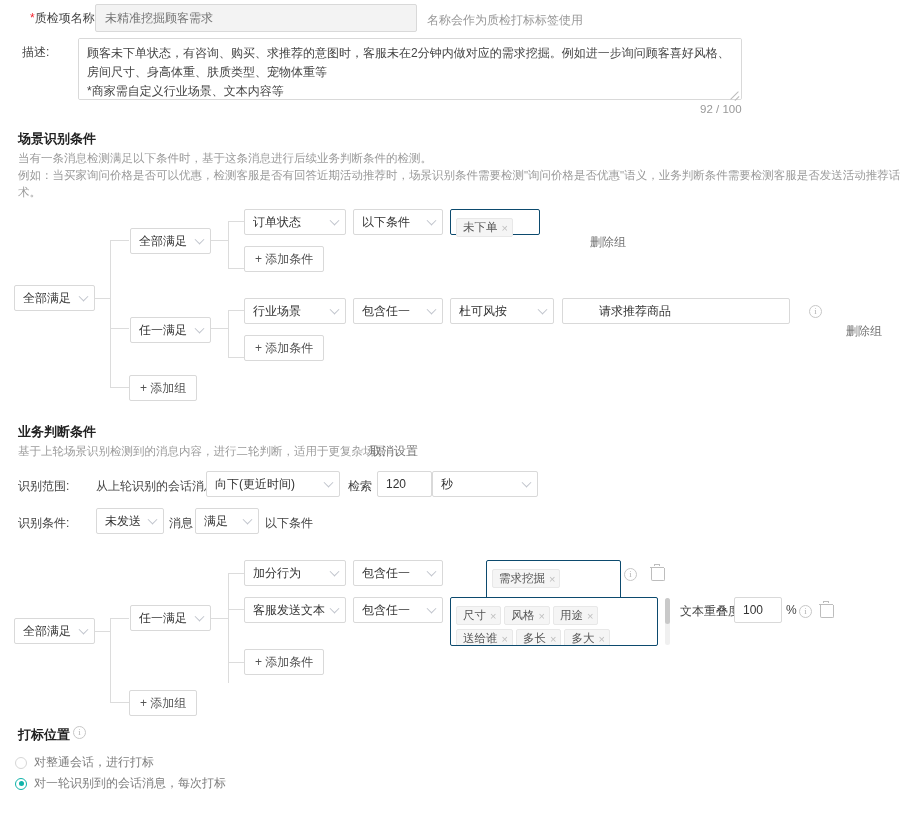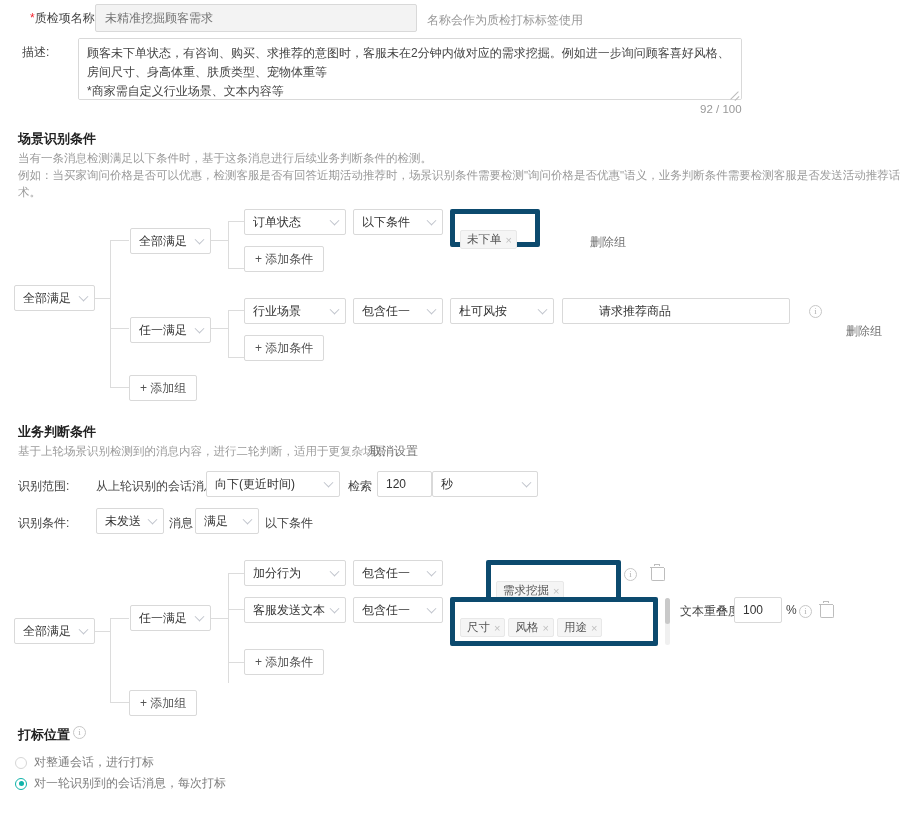--- a/index.html
+++ b/index.html
@@ -68,22 +68,22 @@
   
   .tag {
     display: inline-flex; align-items: center;
     background: #f5f5f5; border: 1px solid #e8e8e8; border-radius: 2px;
     height: 19px; padding: 0 4px 0 6px; font-size: 11.5px; color: #555;
     margin: 2px 3px 2px 0;
   }
   .tag .x { margin-left: 4px; color: #bfbfbf; font-size: 11px; cursor: pointer; }
 
   .tagbox {
-    border: 5px solid #0c4a6e; background: #fff; border-radius: 2px;
-    padding: 14px 5px; display: flex; flex-wrap: wrap; align-content: flex-start;
+    border: 1px solid #0c4a6e; background: #fff; border-radius: 2px;
+    padding: 6px 5px; display: flex; flex-wrap: wrap; align-content: flex-start;
   }
 
   
   .conn { position: absolute; background: #dcdcdc; }
   .conn.h { height: 1px; }
   .conn.v { width: 1px; }
 
   .radio-row { display: flex; align-items: center; margin-bottom: 4px; cursor: pointer; }
   .radio {
     width: 12px; height: 12px; border-radius: 50%;

